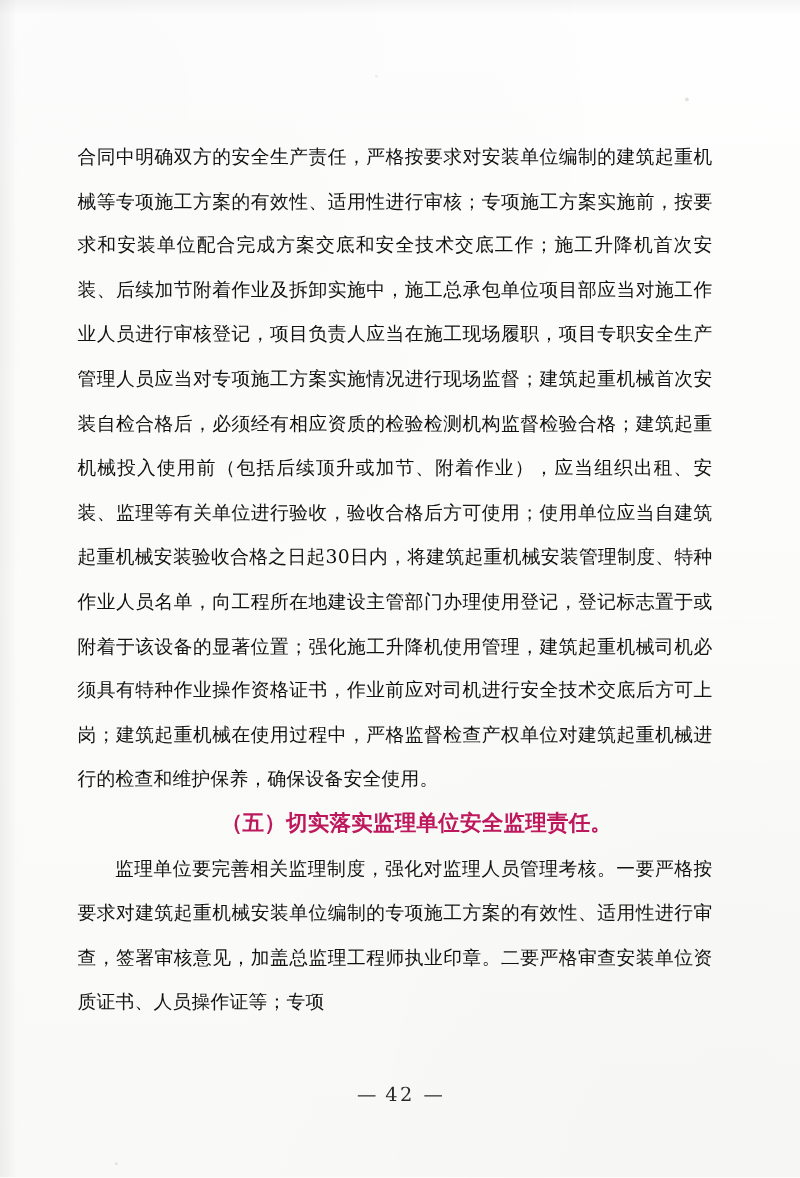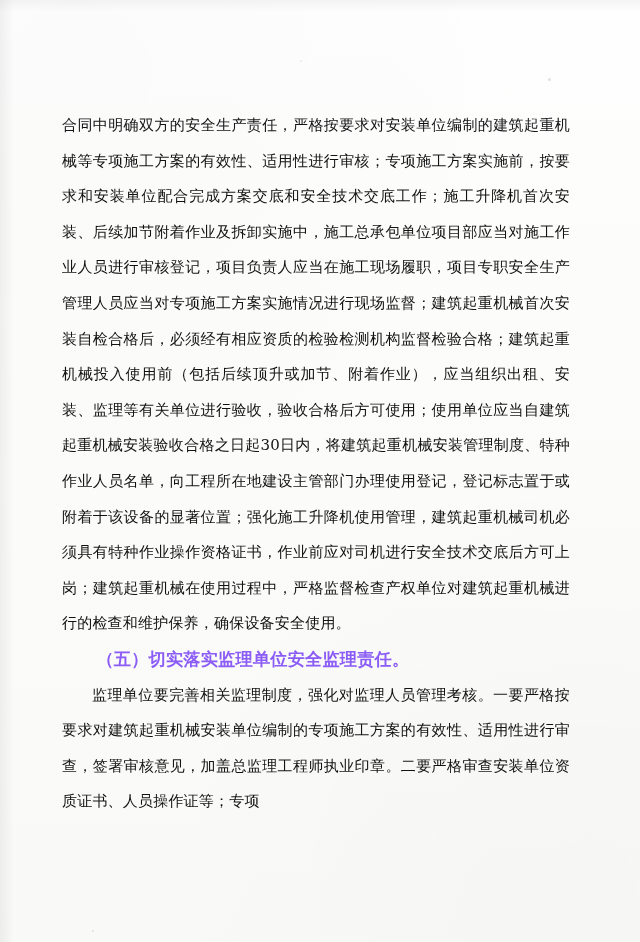--- a/index.html
+++ b/index.html
@@ -55,24 +55,25 @@
     letter-spacing: 0.2px;
     font-family: "DejaVu Serif", "Liberation Serif", serif;
   }
   p.para.indent {
     text-indent: 2em;
   }
   .heading {
     margin: 0;
     font-size: 17.2px;
     line-height: 35.6px;
-    color: #8b5cf6;
+    color: #be185d;
     font-weight: bold;
     text-indent: 2em;
     letter-spacing: 0.2px;
+    text-align: center;
   }
   .footer {
     position: absolute;
     left: 0;
     top: 866px;
     width: 640px;
     text-align: center;
   }
   .folio {
     display: inline-block;
@@ -113,13 +114,20 @@
   <div class="speck" style="left:300px;top:60px;width:2px;height:2px;opacity:.35;"></div>
 
   <div class="content">
     <p class="para">合同中明确双方的安全生产责任，严格按要求对安装单位编制的建筑起重机械等专项施工方案的有效性、适用性进行审核；专项施工方案实施前，按要求和安装单位配合完成方案交底和安全技术交底工作；施工升降机首次安装、后续加节附着作业及拆卸实施中，施工总承包单位项目部应当对施工作业人员进行审核登记，项目负责人应当在施工现场履职，项目专职安全生产管理人员应当对专项施工方案实施情况进行现场监督；建筑起重机械首次安装自检合格后，必须经有相应资质的检验检测机构监督检验合格；建筑起重机械投入使用前（包括后续顶升或加节、附着作业），应当组织出租、安装、监理等有关单位进行验收，验收合格后方可使用；使用单位应当自建筑起重机械安装验收合格之日起30日内，将建筑起重机械安装管理制度、特种作业人员名单，向工程所在地建设主管部门办理使用登记，登记标志置于或附着于该设备的显著位置；强化施工升降机使用管理，建筑起重机械司机必须具有特种作业操作资格证书，作业前应对司机进行安全技术交底后方可上岗；建筑起重机械在使用过程中，严格监督检查产权单位对建筑起重机械进行的检查和维护保养，确保设备安全使用。</p>
 
     <p class="heading">（五）切实落实监理单位安全监理责任。</p>
 
     <p class="para indent">监理单位要完善相关监理制度，强化对监理人员管理考核。一要严格按要求对建筑起重机械安装单位编制的专项施工方案的有效性、适用性进行审查，签署审核意见，加盖总监理工程师执业印章。二要严格审查安装单位资质证书、人员操作证等；专项</p>
   </div>
 
+  <div class="footer">
+    <span class="folio">
+      <span class="dash">—</span>
+      <span>42</span>
+      <span class="dash">—</span>
+    </span>
+  </div>
 </div>
 
 </body></html>

